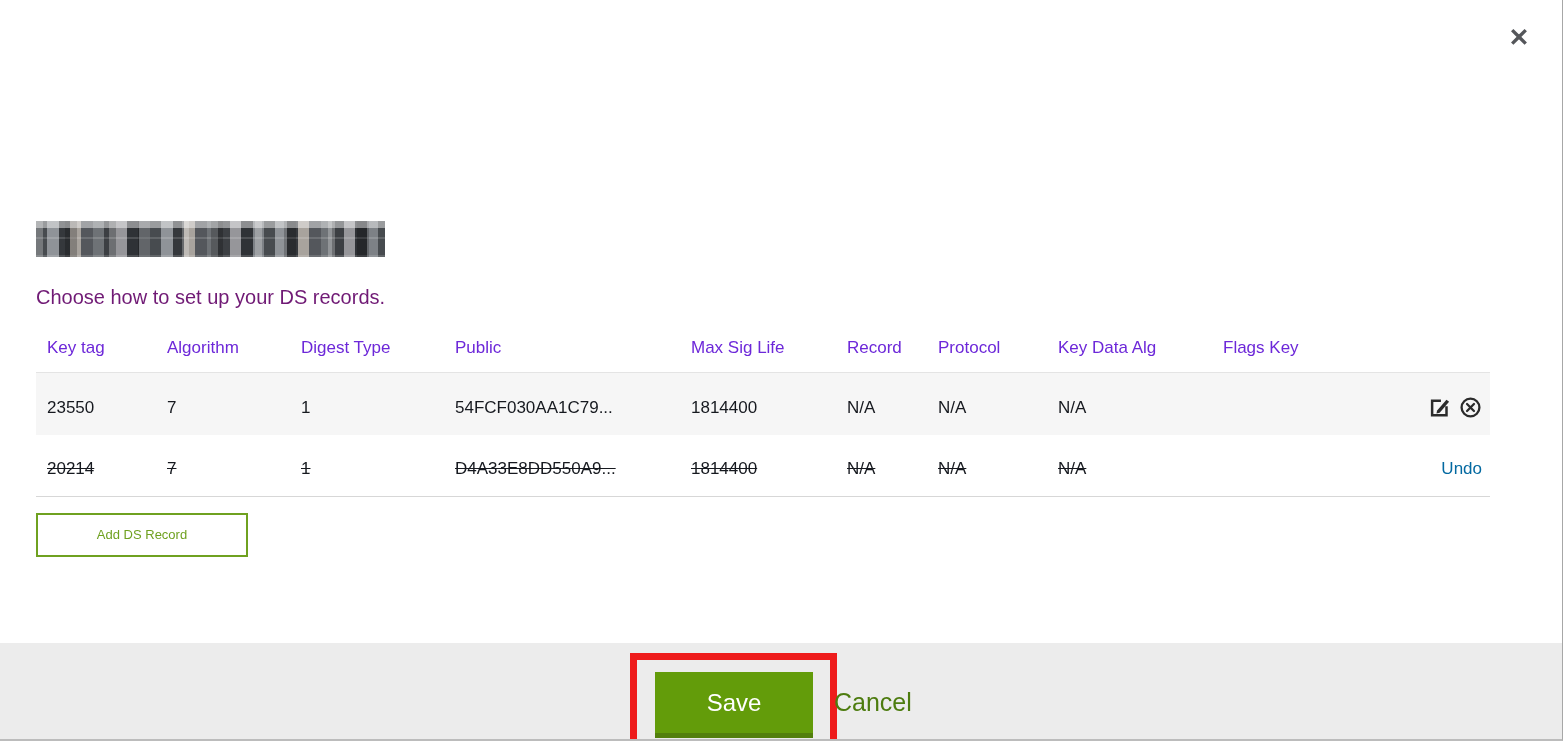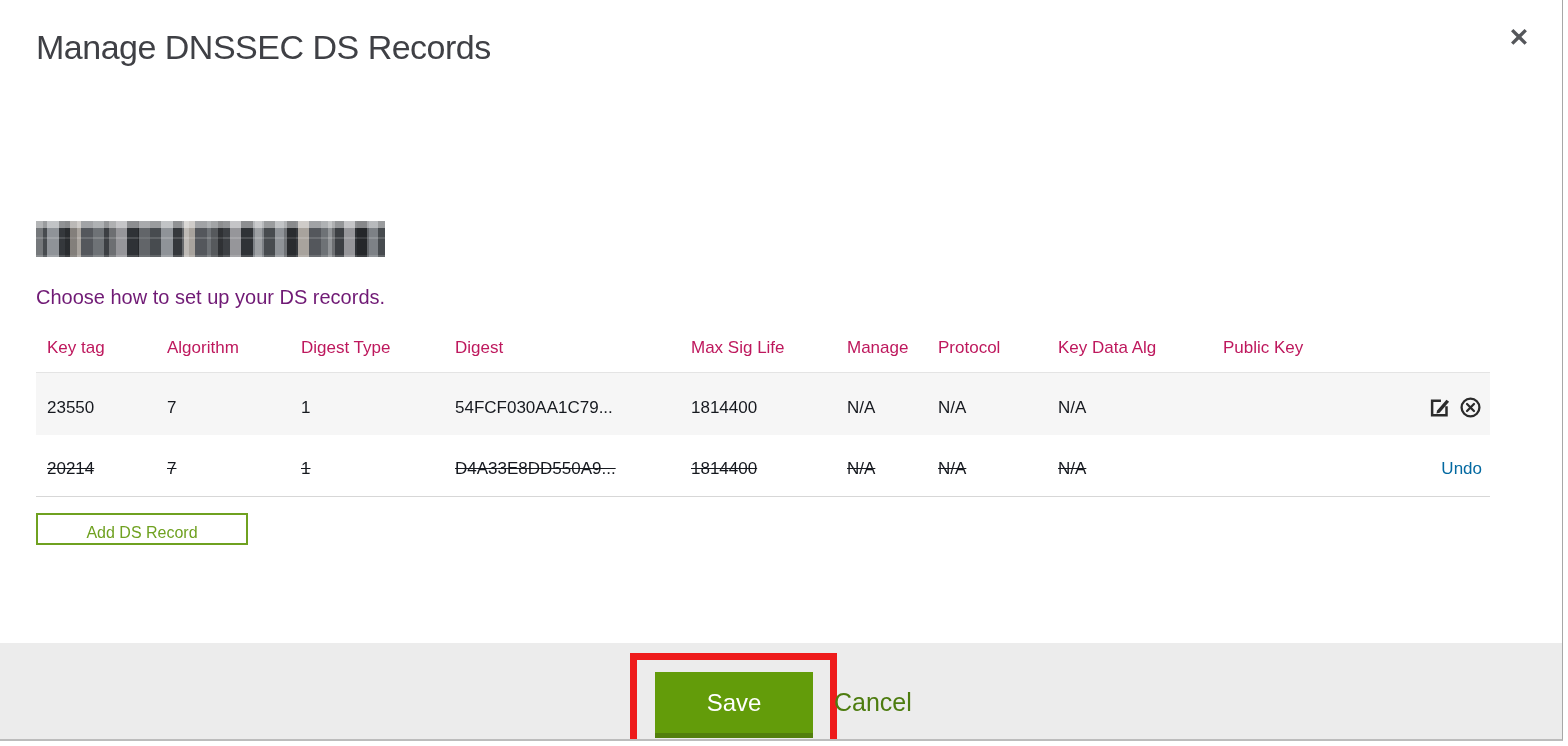--- a/index.html
+++ b/index.html
@@ -23,51 +23,50 @@
       repeating-linear-gradient(0deg, rgba(255,255,255,0.15) 0 2px, transparent 2px 18px),
       repeating-linear-gradient(90deg, #474b4f 0 11px, #8f9398 11px 23px, #35383c 23px 34px,
         #a8a39d 34px 45px, #54575c 45px 57px, #6e7276 57px 68px, #3c3f43 68px 80px,
         #96969a 80px 91px, #2f3236 91px 103px, #7d8186 103px 114px); }
 
   .instruction { position:absolute; left:36px; top:286px; font-size:20px; color:#701a75; }
 
   table.ds { position:absolute; left:36px; top:328px; width:1454px; border-collapse:collapse;
     table-layout:fixed; font-size:17px; color:#16191f; }
   table.ds th { text-align:left; font-weight:400; padding:10px 8px 14px 11px; font-size:17px;
-    color:#be185d; white-space:nowrap; }
+    color:#6d28d9; white-space:nowrap; }
   table.ds td { padding:8px 8px 0 11px; height:62px; vertical-align:middle; white-space:nowrap;
     overflow:hidden; }
   tr.row-active { background:#f6f6f6; border-top:1px solid #e4e4e4; }
   tr.row-deleted { background:#ffffff; border-bottom:1px solid #d7d7d7; }
   tr.row-deleted td .cell-text { text-decoration:line-through; }
   td.actions { text-align:right; padding-right:12px; }
   .icon-btn { display:inline-block; width:23px; height:23px; vertical-align:middle; cursor:pointer; }
   .icon-btn + .icon-btn { margin-left:3px; }
   .icon-btn svg { width:23px; height:23px; display:block; }
   .undo-link { color:#0369a1; font-size:17px; cursor:pointer; text-decoration:none; }
 
-  .add-btn { position:absolute; left:36px; top:513px; width:212px; height:32px;
-    background:#fff; border:2px solid #6fa120; color:#6fa120; font-size:16px;
+  .add-btn { position:absolute; left:36px; top:513px; width:212px; height:44px;
+    background:#fff; border:2px solid #6fa120; color:#6fa120; font-size:13px;
     font-family:"Liberation Sans", sans-serif; cursor:pointer; text-align:center; line-height:36px; }
 
   .footer { position:absolute; left:0; top:643px; width:1563px; height:136px; background:#ececec; }
   .annotation-box { position:absolute; left:630px; top:10px; width:207px; height:106px;
     border:7px solid #ee1c1c; }
   .save-btn { position:absolute; left:18px; top:12px; width:158px; height:66px;
     background:#639c0a; border:none; border-bottom:5px solid #527f0c; color:#ffffff;
     font-size:24px; font-family:"Liberation Sans", sans-serif; cursor:pointer; }
   .cancel-link { position:absolute; left:834px; top:45px; font-size:25px; color:#4d7c0f;
     cursor:pointer; text-decoration:none; }
 </style>
 </head>
 <body>
 
 <div class="dialog">
 
-  <h1 class="title">Manage DNSSEC DS Records</h1>
 
   <div class="close-btn">✕</div>
 
   <div class="redacted"></div>
 
   <p class="instruction">Choose how to set up your DS records.</p>
 
   <table class="ds">
     <colgroup>
       <col style="width:120px">
@@ -79,26 +78,26 @@
       <col style="width:120px">
         <col style="width:165px">
         <col style="width:204px">
       <col style="width:74px">
     </colgroup>
     <thead>
       <tr>
         <th>Key tag</th>
         <th>Algorithm</th>
         <th>Digest Type</th>
-        <th>Digest</th>
+        <th>Public</th>
         <th>Max Sig Life</th>
-        <th>Manage</th>
+        <th>Record</th>
         <th>Protocol</th>
         <th>Key Data Alg</th>
-        <th>Public Key</th>
+        <th>Flags Key</th>
         <th></th>
       </tr>
     </thead>
     <tbody>
       <tr class="row-active">
         <td><span class="cell-text">23550</span></td>
         <td><span class="cell-text">7</span></td>
         <td><span class="cell-text">1</span></td>
         <td><span class="cell-text">54FCF030AA1C79...</span></td>
         <td><span class="cell-text">1814400</span></td>

